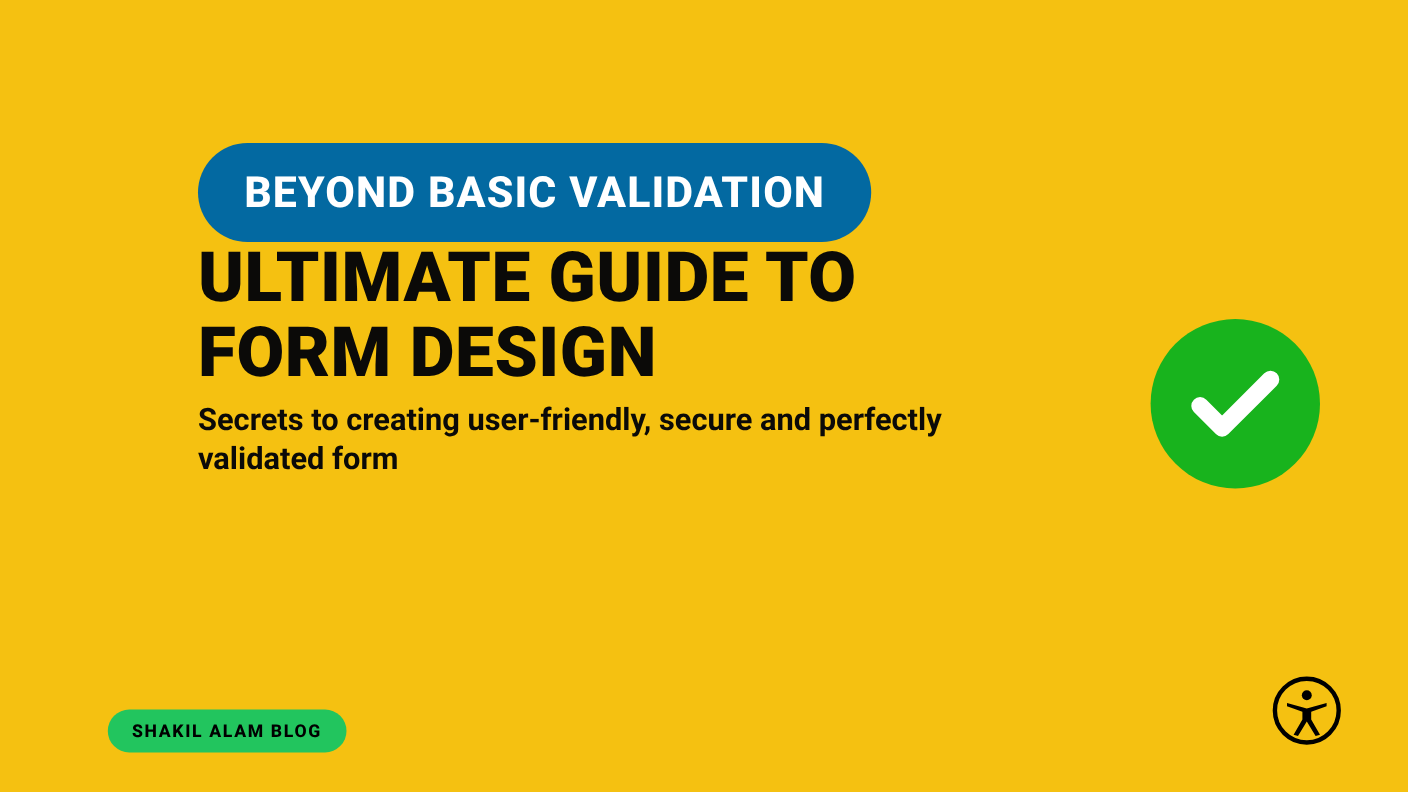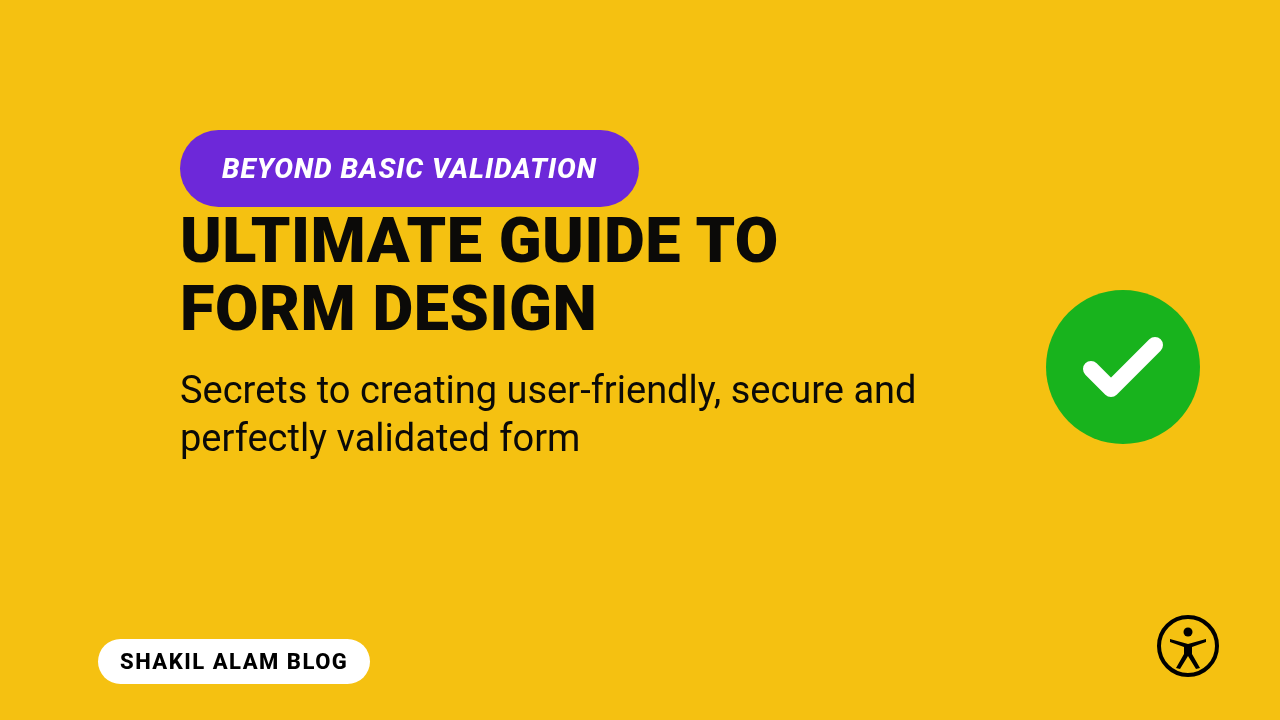--- a/index.html
+++ b/index.html
@@ -10,53 +10,52 @@
     position: relative;
   }
   .content {
     position: absolute;
     left: 180px;
     top: 130px;
     width: 780px;
   }
   .pill {
     display: inline-block;
-    background: #6d28d9;
+    background: #0369a1;
     color: #ffffff;
     font-weight: 800;
-    font-size: 28px;
+    font-size: 39px;
     letter-spacing: 1px;
     padding: 22px 42px 22px 42px;
     border-radius: 999px;
     text-transform: uppercase;
-    font-style: italic;
   }
   .title {
     color: #0b0a08;
     font-weight: 900;
     font-size: 63px;
     line-height: 1.08;
     letter-spacing: 0.5px;
     text-transform: uppercase;
   }
   .subtitle {
-    margin-top: 24px;
+    margin-top: 8px;
     color: #0b0a08;
-    font-weight: 400;
-    font-size: 38px;
+    font-weight: 700;
+    font-size: 28px;
     line-height: 1.25;
   }
   .author-chip {
     position: absolute;
     left: 98px;
     bottom: 36px;
-    background: #ffffff;
+    background: #22c55e;
     color: #000000;
     font-weight: 800;
-    font-size: 22px;
+    font-size: 16px;
     letter-spacing: 1.5px;
     padding: 10px 22px;
     border-radius: 999px;
     text-transform: uppercase;
   }
   .check-badge {
     position: absolute;
     right: 80px;
     top: 290px;
     width: 154px;

